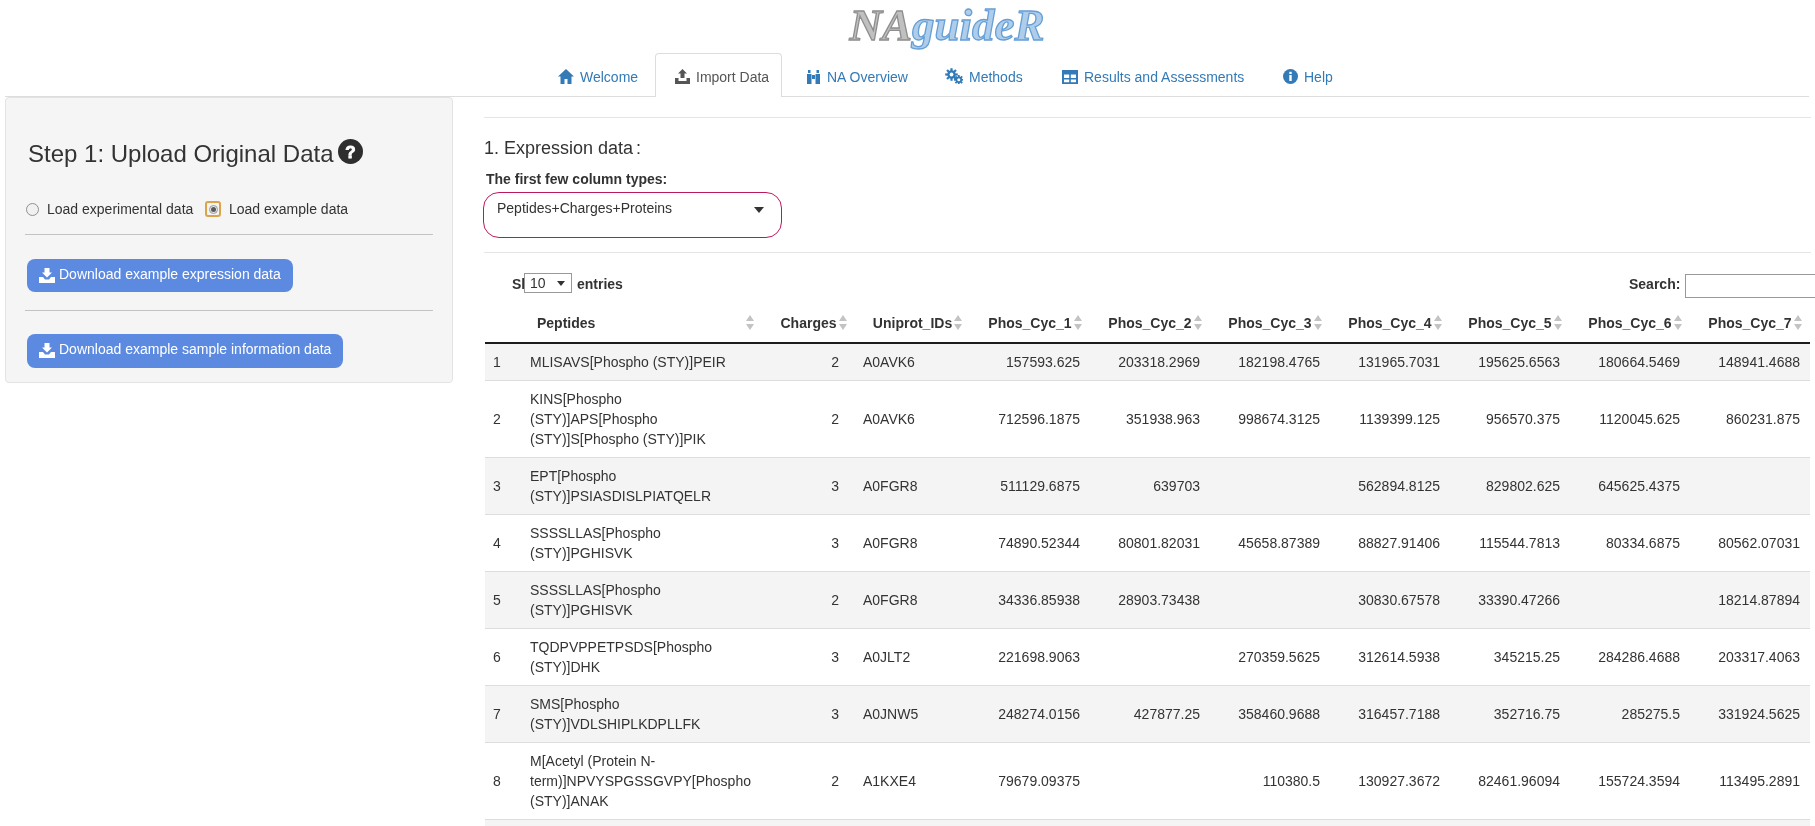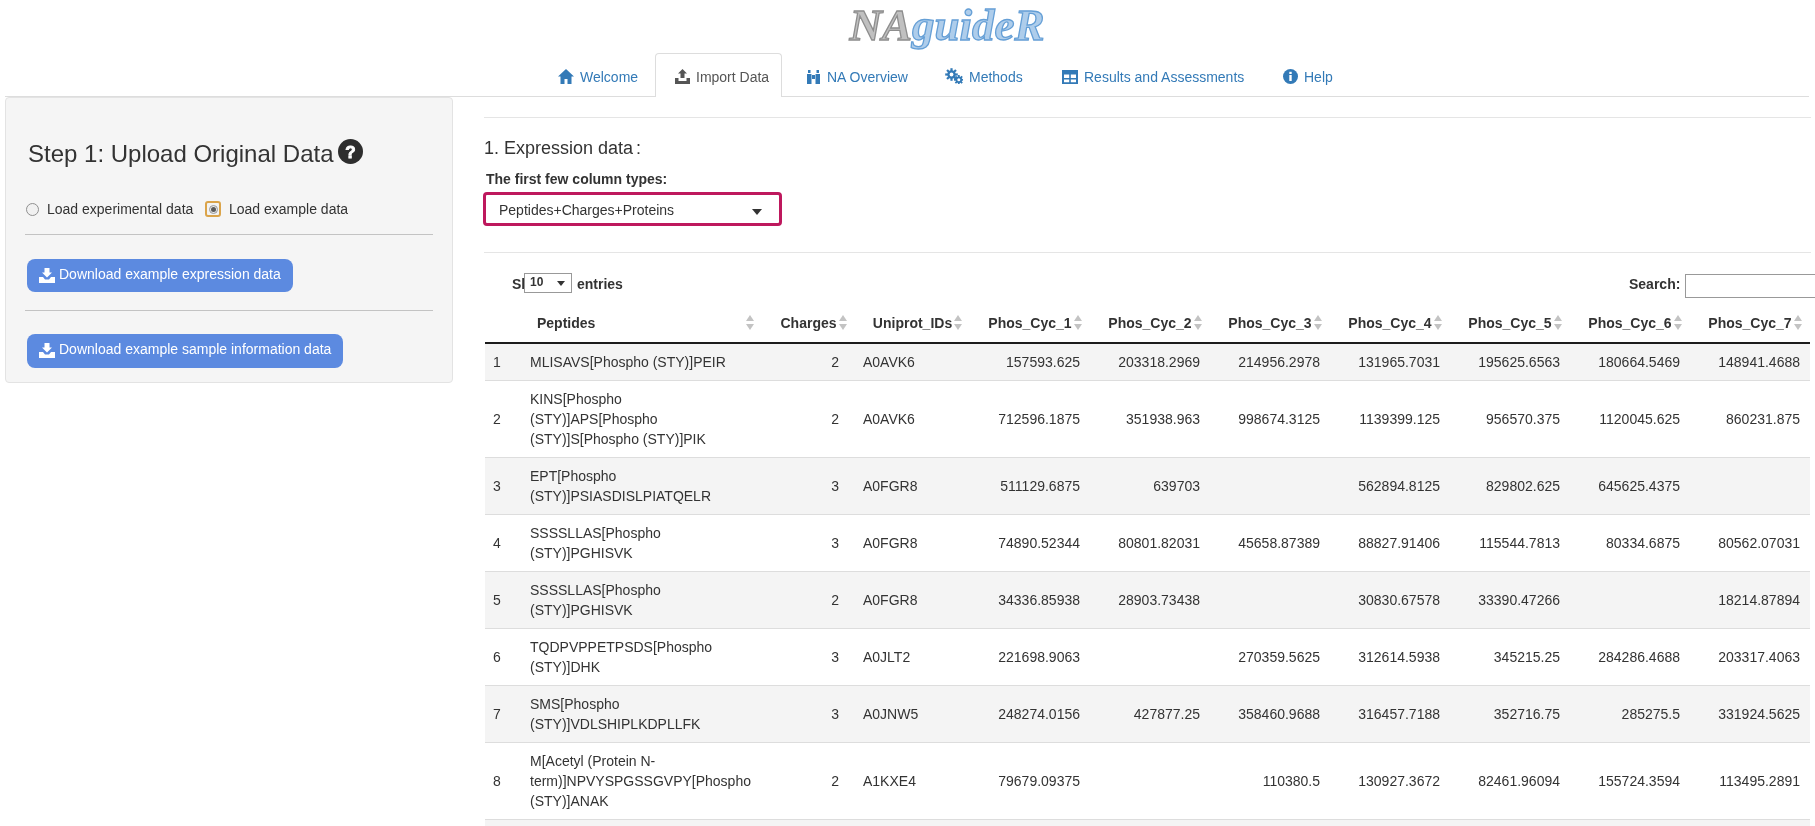--- a/index.html
+++ b/index.html
@@ -28,27 +28,27 @@
   #rad2 .c{position:absolute;left:1.5px;top:1.5px;width:9px;height:9px;border-radius:50%;border:1px solid #9a9a9a;background:#e8e8e8;box-sizing:border-box;}
   #rad2 .d{position:absolute;left:3.5px;top:3.5px;width:5px;height:5px;border-radius:50%;background:#5a5a5a;}
   #rad2lbl{position:absolute;left:229px;top:201px;font-size:14px;color:#333;}
   .shr{position:absolute;left:25px;width:408px;height:0;border-top:1px solid #c3c3c3;}
   .dlbtn{position:absolute;left:27px;background:#5c8ae0;border-radius:8px;color:#fff;font-size:14px;}
   .dlbtn svg{position:absolute;left:12px;top:9px;}
   .dlbtn .t{position:absolute;left:32px;top:7px;white-space:nowrap;}
   
   #h4{position:absolute;left:484px;top:138px;font-size:18px;color:#333;}
   #ftlabel{position:absolute;left:486px;top:171px;font-size:14px;font-weight:bold;color:#333;}
-  #selbox{position:absolute;left:483px;top:192px;width:299px;height:34px;background:#fff;border:3px solid #be185d;border-radius:4px;box-sizing:border-box;}
+  #selbox{position:absolute;left:483px;top:192px;width:299px;height:46px;background:#fff;border:1px solid #be185d;border-radius:16px;box-sizing:border-box;}
   #selbox .t{position:absolute;left:13px;top:7px;font-size:14px;color:#333;}
   #selbox .car{position:absolute;right:17px;top:14px;width:0;height:0;border-left:5px solid transparent;border-right:5px solid transparent;border-top:6px solid #333;}
   #hr3{position:absolute;left:484px;top:252px;width:1327px;height:0;border-top:1px solid #e5e5e5;}
   #showlbl{position:absolute;left:484px;top:276px;font-weight:bold;font-size:14px;margin-left:28px;}
   #lensel{position:absolute;left:524px;top:273px;width:48px;height:20px;border:1px solid #999;background:#fff;box-sizing:border-box;}
-  #lensel .t{position:absolute;left:5px;top:1px;font-size:12px;font-weight:bold;}
+  #lensel .t{position:absolute;left:5px;top:1px;font-size:14px;}
   #lensel .car{position:absolute;right:6px;top:7px;width:0;height:0;border-left:4px solid transparent;border-right:4px solid transparent;border-top:5px solid #333;}
   #entlbl{position:absolute;left:577px;top:276px;font-weight:bold;font-size:14px;}
   #searchlbl{position:absolute;left:1629px;top:276px;font-weight:bold;font-size:14px;}
   #searchbox{position:absolute;left:1685px;top:274px;width:145px;height:24px;border:1px solid #999;background:#fff;box-sizing:border-box;}
   
   #dt{position:absolute;left:485px;top:304px;width:1325px;border-collapse:collapse;table-layout:fixed;font-size:14px;color:#333;}
   #dt th{font-weight:bold;padding:0;height:38px;border-bottom:2px solid #1c1c1c;text-align:center;position:relative;vertical-align:middle;}
   #dt th.pep{text-align:left;padding-left:15px;}
   #dt td{padding:8px 10px 8px 8px;line-height:20px;vertical-align:middle;border-bottom:1px solid #ddd;}
   #dt tr.odd td{background:#f4f4f4;}
@@ -223,21 +223,21 @@
       </tr>
     </thead>
     <tbody>
       <tr class="odd">
           <td class="idx">1</td>
           <td class="pep">MLISAVS[Phospho (STY)]PEIR</td>
           <td class="chg">2</td>
           <td>A0AVK6</td>
           <td class="num">157593.625</td>
           <td class="num">203318.2969</td>
-          <td class="num">214956.2978</td>
+          <td class="num">182198.4765</td>
           <td class="num">131965.7031</td>
           <td class="num">195625.6563</td>
           <td class="num">180664.5469</td>
           <td class="num">148941.4688</td>
         </tr>
       <tr>
           <td class="idx">2</td>
           <td class="pep">KINS[Phospho<br>(STY)]APS[Phospho<br>(STY)]S[Phospho (STY)]PIK</td>
           <td class="chg">2</td>
           <td>A0AVK6</td>

